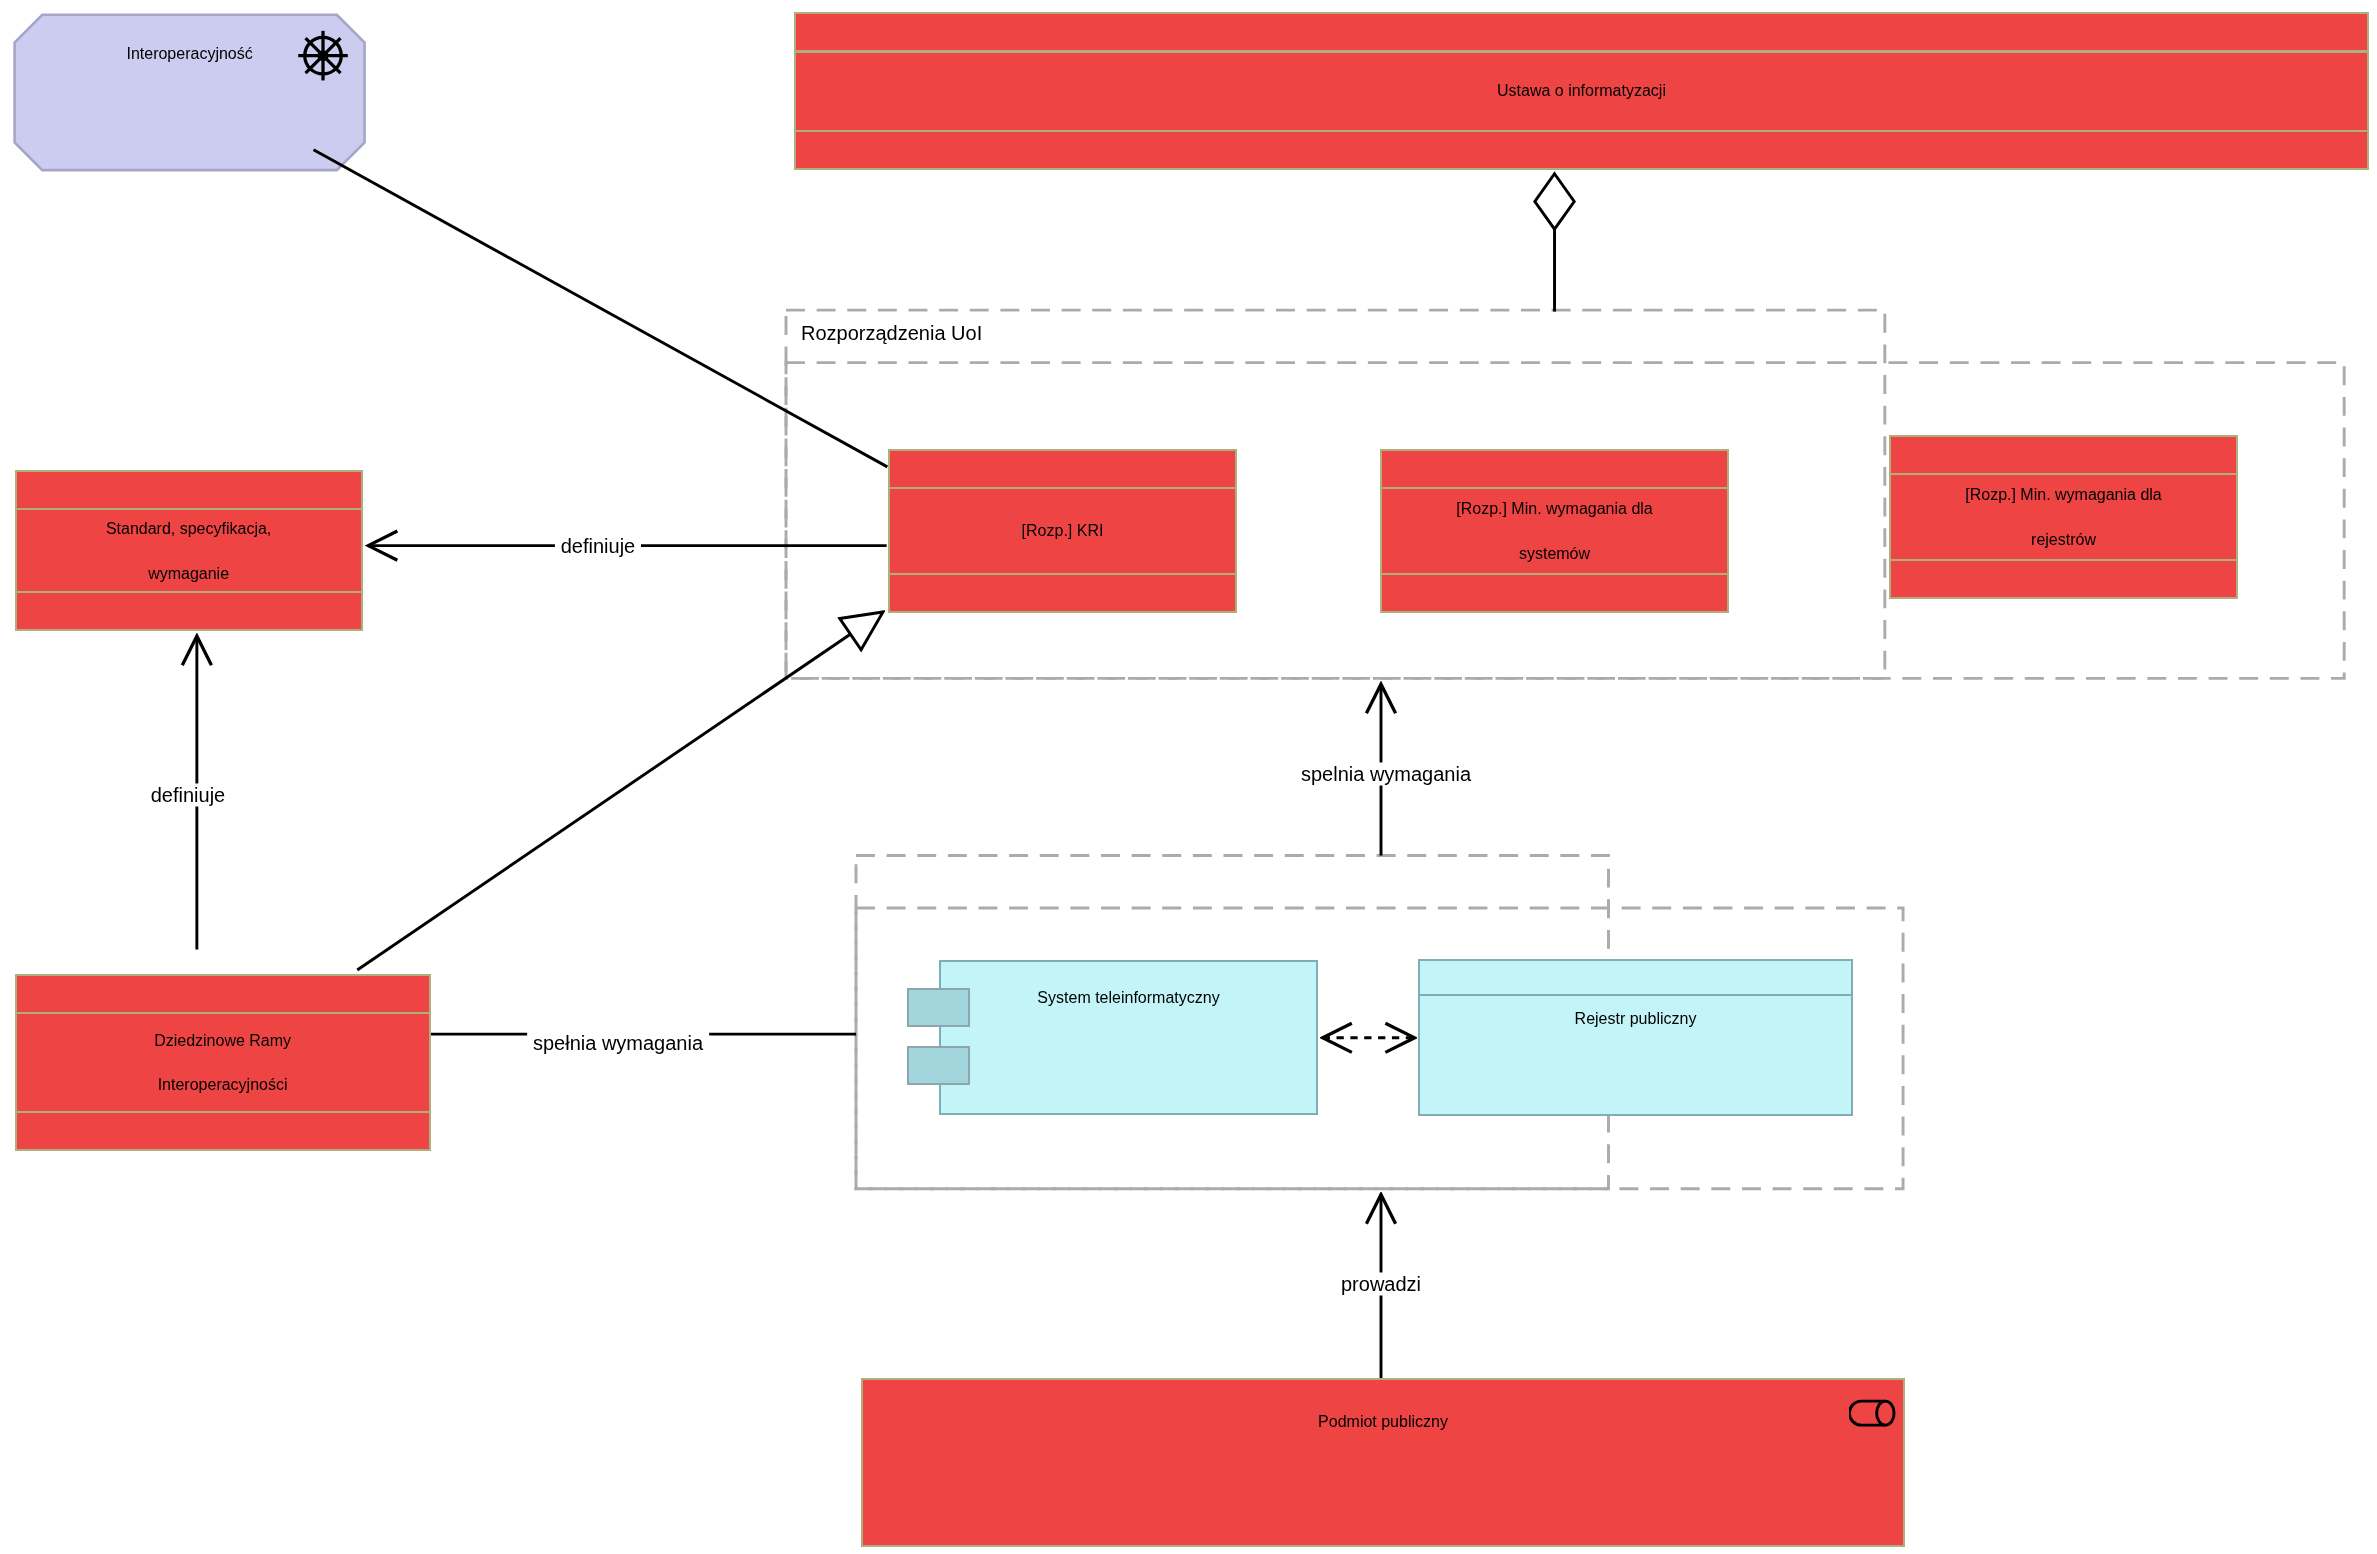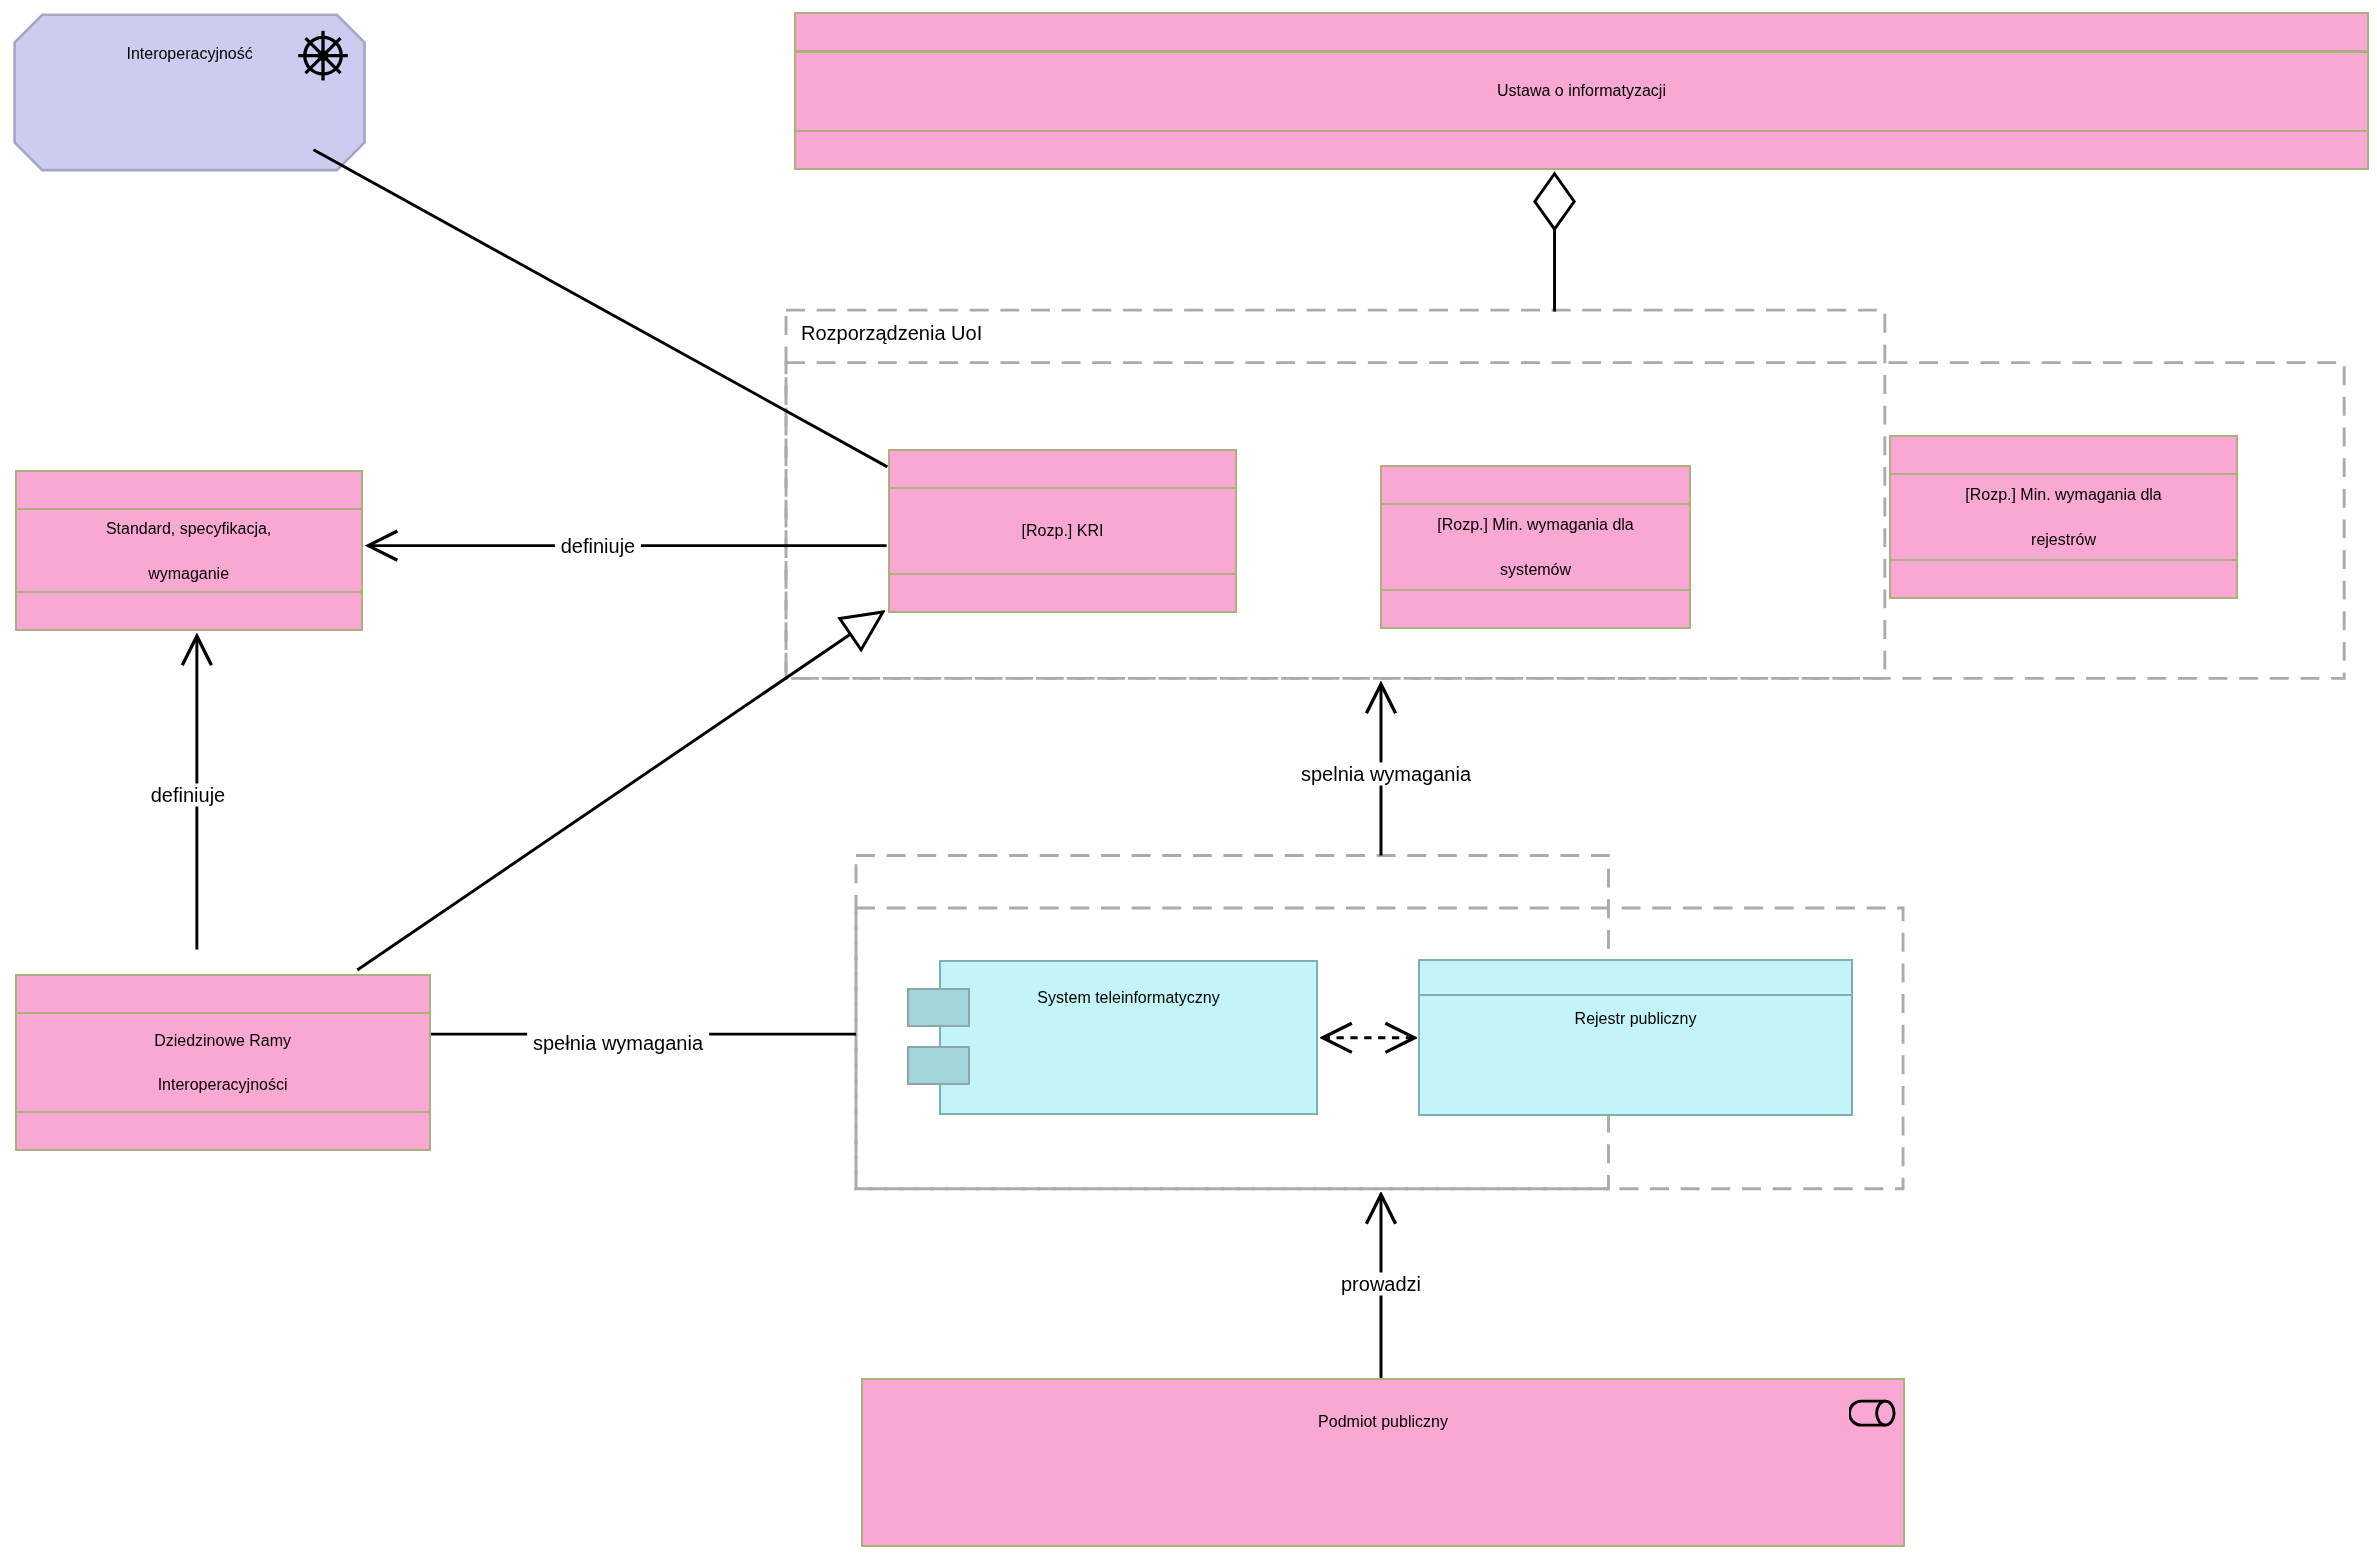--- a/index.html
+++ b/index.html
@@ -1,20 +1,20 @@
 <!DOCTYPE html>
 <html style="font-size:11.7px"><head>
 <meta charset="utf-8">
 <style>
   html,body{margin:0;padding:0;background:#fff;}
   #canvas{position:relative;width:2377px;height:1555px;background:#fff;
           font-family:"Liberation Sans",sans-serif;color:#000;overflow:hidden;}
   #edges-svg{position:absolute;left:0;top:0;z-index:0;}
   .node{position:absolute;box-sizing:border-box;z-index:2;}
-  .yellow{background:#f9a8d4;border:2.2px solid #AEAE7E;padding-left:20px;}
+  .yellow{background:#ef4444;border:2.2px solid #AEAE7E;padding-left:20px;}
   .strip{position:absolute;left:0;right:0;height:2.2px;background:#AEAE7E;}
   .strip.top{top:36px;}
   .strip.bottom{bottom:36px;}
   .cyan{background:#C3F4F7;border:2.2px solid #7FAEB6;}
   .cyan .strip{background:#7FAEB6;}
   .label{position:absolute;inset:0;display:flex;align-items:center;justify-content:center;
          text-align:center;font-size:16px;line-height:44px;z-index:3;}
   .label>span{display:block;}
   .toplabel{align-items:flex-start;}
   .edge-label{position:absolute;transform:translate(-50%,-50%);background:#fff;
@@ -82,21 +82,21 @@
   <div class="group-title" style="left:801px;top:322px;">Rozporządzenia UoI</div>
 
   <div class="node yellow" style="left:888px;top:449px;width:349px;height:164px;">
     <div class="strip top"></div>
     <div class="strip bottom"></div>
     <div class="label">
       <span>[Rozp.] KRI</span>
     </div>
   </div>
 
-  <div class="node yellow" style="left:1380px;top:449px;width:311px;height:164px;margin-top:16px;">
+  <div class="node yellow" style="left:1380px;top:449px;width:349px;height:164px;">
     <div class="strip top"></div>
     <div class="strip bottom"></div>
     <div class="label" style="line-height:45px;">
       <span style="max-width:197px;">[Rozp.] Min. wymagania dla systemów</span>
     </div>
   </div>
 
   <div class="node yellow" style="left:1889px;top:435px;width:349px;height:164px;">
     <div class="strip top"></div>
     <div class="strip bottom"></div>

